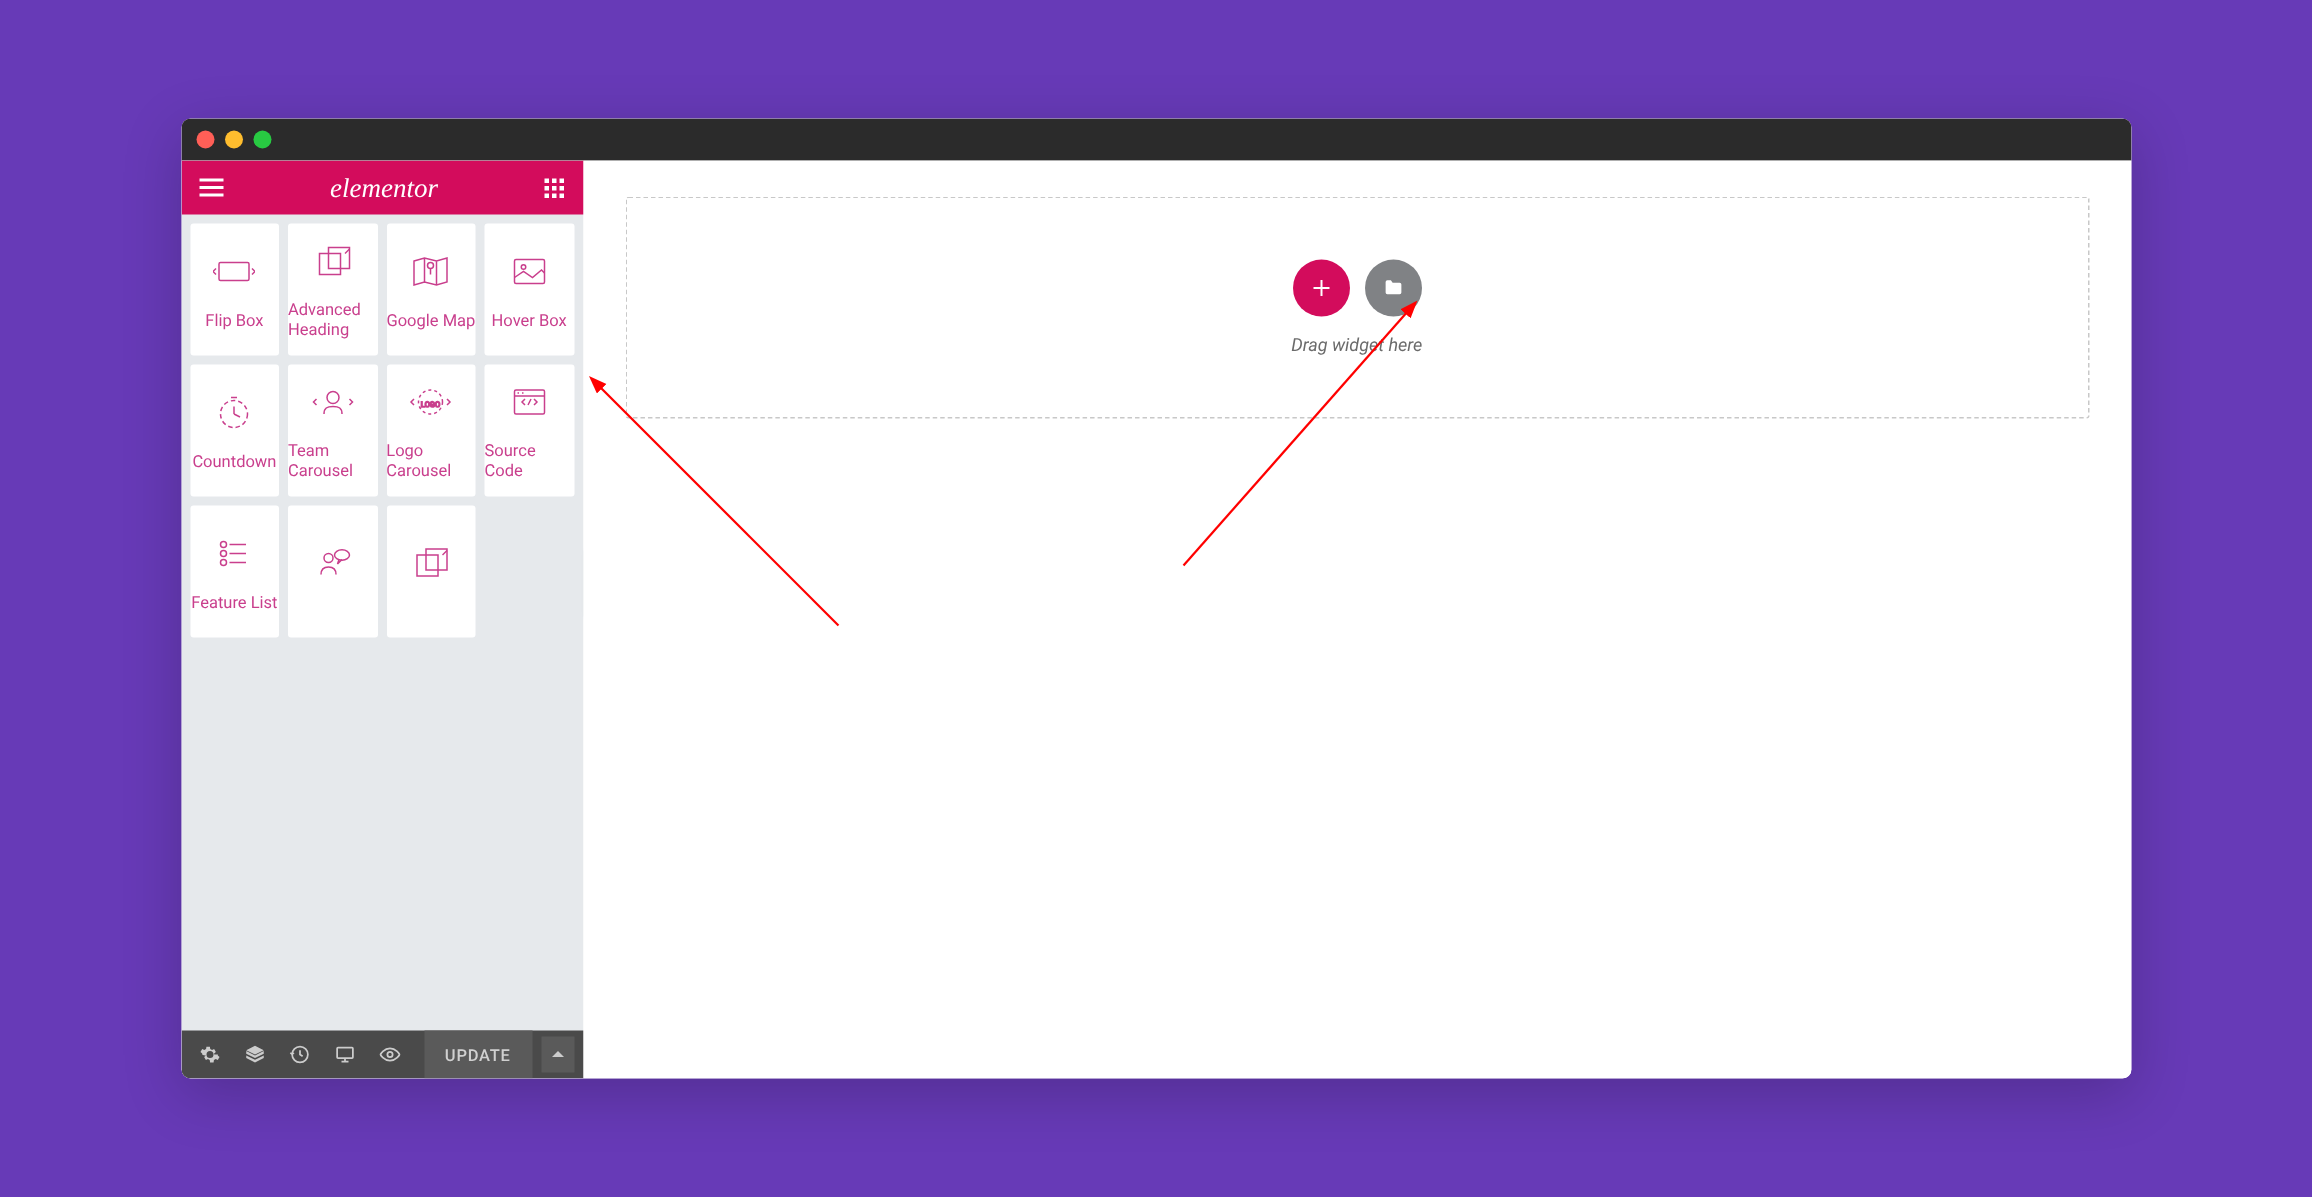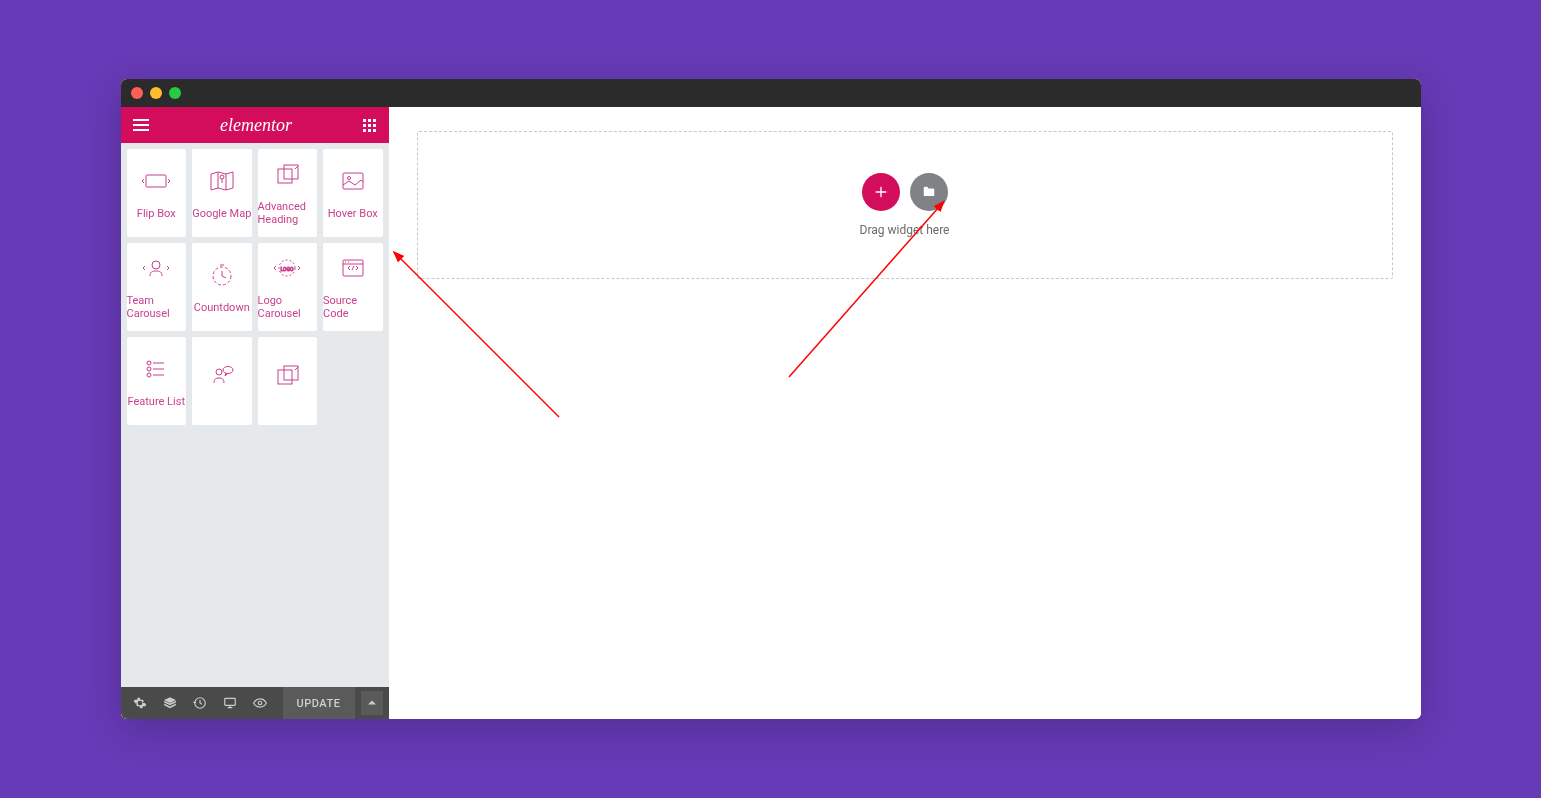--- a/index.html
+++ b/index.html
@@ -195,21 +195,21 @@
   display: flex;
   align-items: center;
   justify-content: center;
   font-size: 18px;
   font-weight: 300;
   cursor: pointer;
   color: #fff;
 }
 .circle-add { background: #d30c5c; }
 .circle-folder { background: #808285; }
-.drop-hint { font-size: 12px; color: #6b6b6b; }
+.drop-hint { font-size: 12px; color: #6b6b6b; font-style: italic; }
 
 .arrow {
   position: absolute;
   pointer-events: none;
 }
 </style>
 </head>
 <body>
 
 <div class="browser-window">
@@ -250,69 +250,69 @@
                 <rect x="4" y="6" width="20" height="12" rx="1"></rect>
                 <path d="M2 10 L0 12 L2 14 M26 10 L28 12 L26 14"></path>
               </svg>
           </div>
           <span>Flip Box</span>
         </div>
 
         <div class="widget-card">
           <div class="widget-icon">
             <svg width="28" height="24" viewBox="0 0 28 24" fill="none" stroke="currentColor" stroke-width="1">
+                <rect x="5" y="7" width="14" height="14"></rect>
+                <rect x="11" y="3" width="14" height="14"></rect>
+                <path d="M22 7 L25 4"></path>
+              </svg>
+          </div>
+          <span>Advanced Heading</span>
+        </div>
+
+        <div class="widget-card">
+          <div class="widget-icon">
+            <svg width="28" height="24" viewBox="0 0 28 24" fill="none" stroke="currentColor" stroke-width="1">
                 <path d="M3 5 L10 3 L18 5 L25 3 L25 19 L18 21 L10 19 L3 21 Z M10 3 L10 19 M18 5 L18 21"></path>
                 <circle cx="14" cy="8" r="2"></circle>
                 <path d="M14 10 L14 14"></path>
               </svg>
           </div>
           <span>Google Map</span>
         </div>
 
-        <div class="widget-card">
-          <div class="widget-icon">
-            <svg width="28" height="24" viewBox="0 0 28 24" fill="none" stroke="currentColor" stroke-width="1">
-                <rect x="5" y="7" width="14" height="14"></rect>
-                <rect x="11" y="3" width="14" height="14"></rect>
-                <path d="M22 7 L25 4"></path>
-              </svg>
-          </div>
-          <span>Advanced Heading</span>
-        </div>
-
 
         <div class="widget-card">
           <div class="widget-icon">
             <svg width="28" height="24" viewBox="0 0 28 24" fill="none" stroke="currentColor" stroke-width="1">
                 <rect x="4" y="4" width="20" height="16" rx="1"></rect>
                 <circle cx="10" cy="9" r="1.5"></circle>
                 <path d="M4 16 L10 12 L16 16 L22 11 L24 13"></path>
               </svg>
           </div>
           <span>Hover Box</span>
         </div>
 
         <div class="widget-card">
           <div class="widget-icon">
             <svg width="28" height="24" viewBox="0 0 28 24" fill="none" stroke="currentColor" stroke-width="1">
+                <circle cx="14" cy="13" r="9" stroke-dasharray="3 2"></circle>
+                <path d="M14 13 L14 8 M14 13 L18 15 M12 2 L16 2"></path>
+              </svg>
+          </div>
+          <span>Countdown</span>
+        </div>
+
+        <div class="widget-card">
+          <div class="widget-icon">
+            <svg width="28" height="24" viewBox="0 0 28 24" fill="none" stroke="currentColor" stroke-width="1">
                 <circle cx="14" cy="9" r="4"></circle>
                 <path d="M8 20 C8 16 10 15 14 15 C18 15 20 16 20 20 M3 10 L1 12 L3 14 M25 10 L27 12 L25 14"></path>
               </svg>
           </div>
           <span>Team Carousel</span>
-        </div>
-
-        <div class="widget-card">
-          <div class="widget-icon">
-            <svg width="28" height="24" viewBox="0 0 28 24" fill="none" stroke="currentColor" stroke-width="1">
-                <circle cx="14" cy="13" r="9" stroke-dasharray="3 2"></circle>
-                <path d="M14 13 L14 8 M14 13 L18 15 M12 2 L16 2"></path>
-              </svg>
-          </div>
-          <span>Countdown</span>
         </div>
 
         <div class="widget-card">
           <div class="widget-icon">
             <svg width="28" height="24" viewBox="0 0 28 24" fill="none" stroke="currentColor" stroke-width="1">
                 <circle cx="14" cy="12" r="8" stroke-dasharray="2 2"></circle>
                 <text x="14" y="15" font-size="5" text-anchor="middle" fill="currentColor">LOGO</text>
                 <path d="M3 10 L1 12 L3 14 M25 10 L27 12 L25 14"></path>
               </svg>
           </div>

